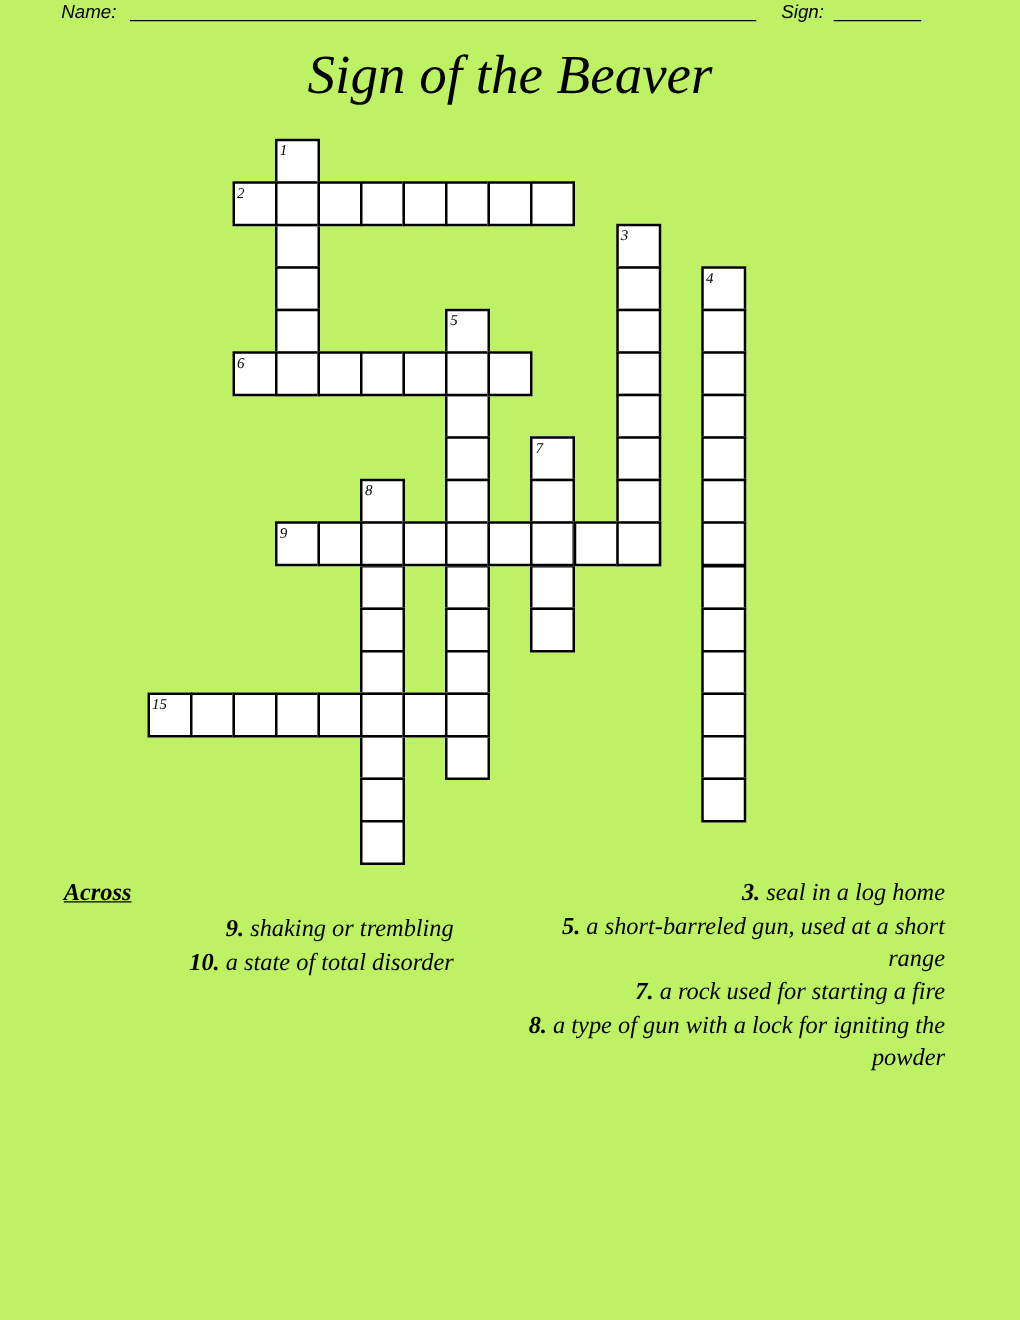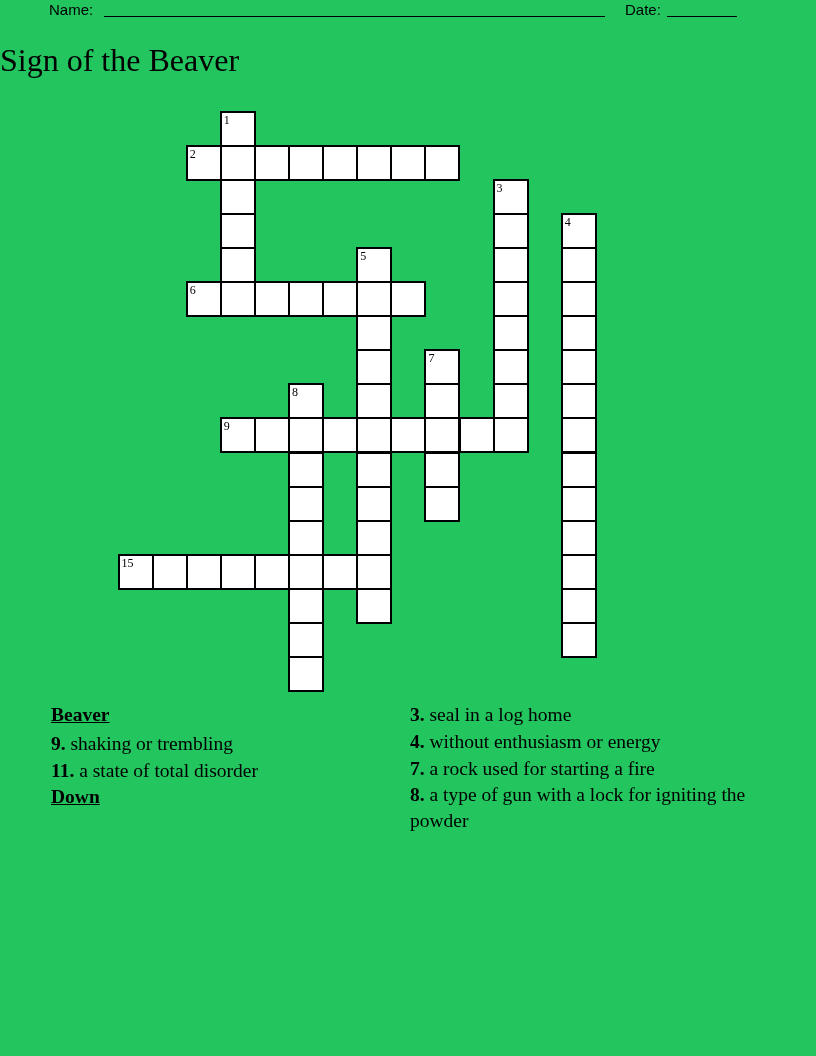--- a/index.html
+++ b/index.html
@@ -1,41 +1,43 @@
 <!DOCTYPE html>
 <html><head>
 <meta charset="utf-8">
 <style>
   html,body{margin:0;padding:0;background:#ffffff;}
   .page{
     position:relative;
     width:816px;height:1056px;
-    background:#22c55e;
+    background:#bef264;
     color:#000000;
     font-family:"Liberation Serif",serif;
     overflow:hidden;
+    font-style:italic;
   }
   
   .hdr-label{
     position:absolute;top:1px;
     font-family:"Liberation Sans",sans-serif;
     font-size:15px;line-height:18px;color:#000;
   }
   .name-label{left:49px;}
   .date-label{left:625px;}
   .fill-line{
     position:absolute;top:0;height:16px;
     border-bottom:1.6px solid #000;
   }
   .name-line{left:104px;width:501px;}
   .date-line{left:667px;width:70px;}
   
   .title{
     position:absolute;top:34px;left:0;width:816px;
-    font-size:32px;line-height:52px;
+    text-align:center;
+    font-size:44px;line-height:52px;
     font-family:"Liberation Serif",serif;
     font-weight:400;
   }
   
   .gridwrap{position:absolute;left:0;top:0;width:816px;height:1056px;}
   .cell{
     position:absolute;
     box-sizing:border-box;
     background:#ffffff;
     border:2px solid #000000;
@@ -51,31 +53,31 @@
     position:absolute;top:702px;left:0;width:816px;
     font-size:19.5px;line-height:25.8px;
   }
   .col-left{position:absolute;left:51px;top:0;width:312px;}
   .col-right{position:absolute;left:410px;top:0;width:346px;}
   .clue-heading{
     font-weight:bold;
     text-decoration:underline;
     margin:0 0 3px 0;
   }
-  .clue{margin:0 0 1px 0;}
+  .clue{margin:0 0 1px 0;text-align:right;}
   .clue b{font-weight:bold;}
 </style>
 <title>Sign of the Beaver</title></head>
 <body>
 
 <div class="page">
 
   <span class="hdr-label name-label">Name:</span>
   <div class="fill-line name-line"></div>
-  <span class="hdr-label date-label">Date:</span>
+  <span class="hdr-label date-label">Sign:</span>
   <div class="fill-line date-line"></div>
 
   <div class="title">Sign of the Beaver</div>
 
   <div class="gridwrap" id="grid">
       <div class="cell" style="left: 219.8px; top: 110.5px; height: 36.1px; width: 36.1px; border-color: rgb(0, 0, 0); background: rgb(255, 255, 255);">
         <span class="cellnum">1</span>
       </div>
       <div class="cell" style="left: 219.8px; top: 144.6px; height: 36.1px; width: 36.1px; border-color: rgb(0, 0, 0); background: rgb(255, 255, 255);"></div>
       <div class="cell" style="left: 219.8px; top: 178.7px; height: 36.1px; width: 36.1px; border-color: rgb(0, 0, 0); background: rgb(255, 255, 255);"></div>
@@ -175,30 +177,29 @@
       <div class="cell" style="left: 185.7px; top: 553.8px; height: 36.1px; width: 36.1px; border-color: rgb(0, 0, 0); background: rgb(255, 255, 255);"></div>
       <div class="cell" style="left: 219.8px; top: 553.8px; height: 36.1px; width: 36.1px; border-color: rgb(0, 0, 0); background: rgb(255, 255, 255);"></div>
       <div class="cell" style="left: 253.9px; top: 553.8px; height: 36.1px; width: 36.1px; border-color: rgb(0, 0, 0); background: rgb(255, 255, 255);"></div>
       <div class="cell" style="left: 288px; top: 553.8px; height: 36.1px; width: 36.1px; border-color: rgb(0, 0, 0); background: rgb(255, 255, 255);"></div>
       <div class="cell" style="left: 322.1px; top: 553.8px; height: 36.1px; width: 36.1px; border-color: rgb(0, 0, 0); background: rgb(255, 255, 255);"></div>
       <div class="cell" style="left: 356.2px; top: 553.8px; height: 36.1px; width: 36.1px; border-color: rgb(0, 0, 0); background: rgb(255, 255, 255);"></div>
     </div>
 
   <div class="clues">
     <div class="col-left">
-      <div class="clue-heading">Beaver</div>
+      <div class="clue-heading">Across</div>
       <div id="across-list">
           <div class="clue"><b>9.</b> shaking or trembling</div>
-          <div class="clue"><b>11.</b> a state of total disorder</div>
+          <div class="clue"><b>10.</b> a state of total disorder</div>
         </div>
-      <div class="clue-heading">Down</div>
     </div>
     <div class="col-right">
       <div id="down-list-right">
           <div class="clue"><b>3.</b> seal in a log home</div>
-          <div class="clue"><b>4.</b> without enthusiasm or energy</div>
+          <div class="clue"><b>5.</b> a short-barreled gun, used at a short range</div>
           <div class="clue"><b>7.</b> a rock used for starting a fire</div>
           <div class="clue"><b>8.</b> a type of gun with a lock for igniting the powder</div>
         </div>
     </div>
   </div>
 
 </div>
 
 </body></html>

